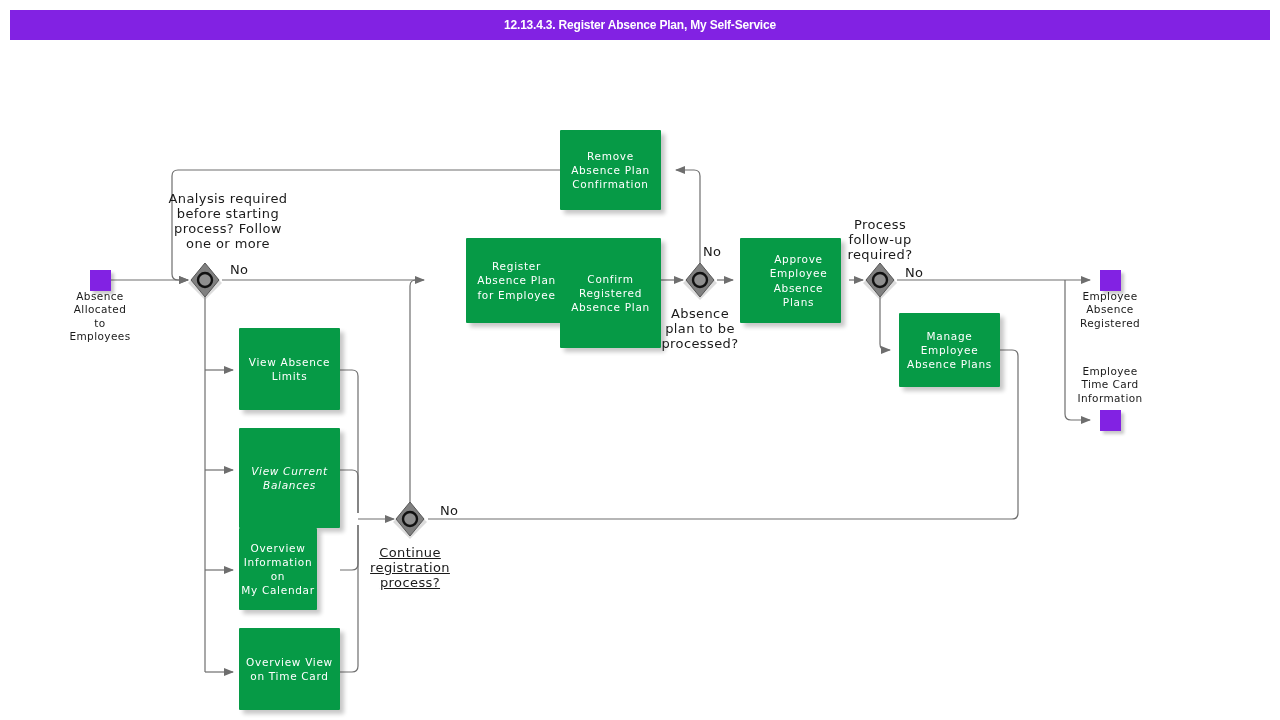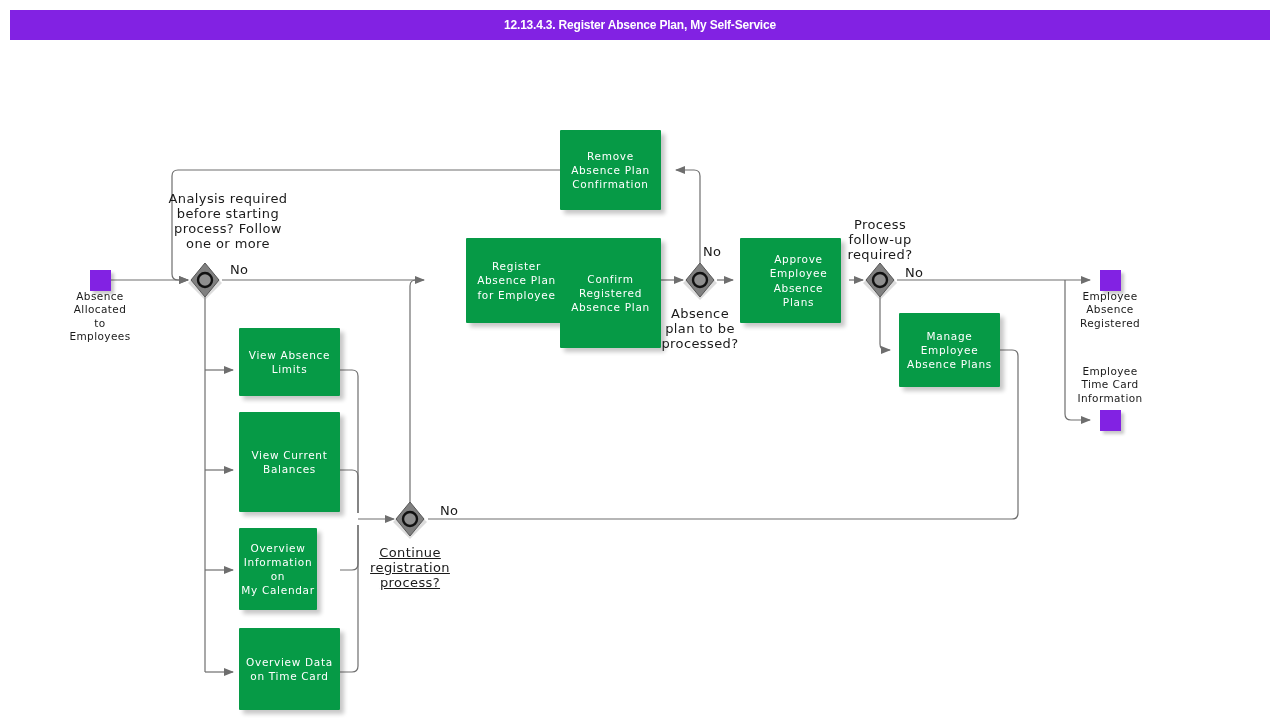--- a/index.html
+++ b/index.html
@@ -182,31 +182,31 @@
 Absence Plan</div>
 
   <div class="node task" style="left:740px;top:238px;width:101px;height:85px;padding-left:18px;">Approve
 Employee
 Absence Plans</div>
 
   <div class="node task" style="left:899px;top:313px;width:101px;height:74px;">Manage
 Employee
 Absence Plans</div>
 
-  <div class="node task" style="left:239px;top:328px;width:101px;height:68px;">View Absence
+  <div class="node task" style="left:239px;top:328px;width:101px;height:82px;">View Absence
 Limits</div>
 
-  <div class="node task" style="left:239px;top:412px;width:101px;height:100px;">View Current
+  <div class="node task" style="left:239px;top:428px;width:101px;height:100px;font-style:italic;">View Current
 Balances</div>
 
   <div class="node task" style="left:239px;top:528px;width:78px;height:82px;">Overview
 Information on
 My Calendar</div>
 
-  <div class="node task" style="left:239px;top:628px;width:101px;height:82px;">Overview Data
+  <div class="node task" style="left:239px;top:628px;width:101px;height:82px;">Overview View
 on Time Card</div>
 
   <div class="edge-label" style="left:158px;top:191px;width:140px;">Analysis required
 before starting
 process? Follow
 one or more</div>
   <div class="edge-label" style="left:230px;top:262px;">No</div>
 
   <div class="edge-label" style="left:640px;top:306px;width:120px;">Absence
 plan to be

